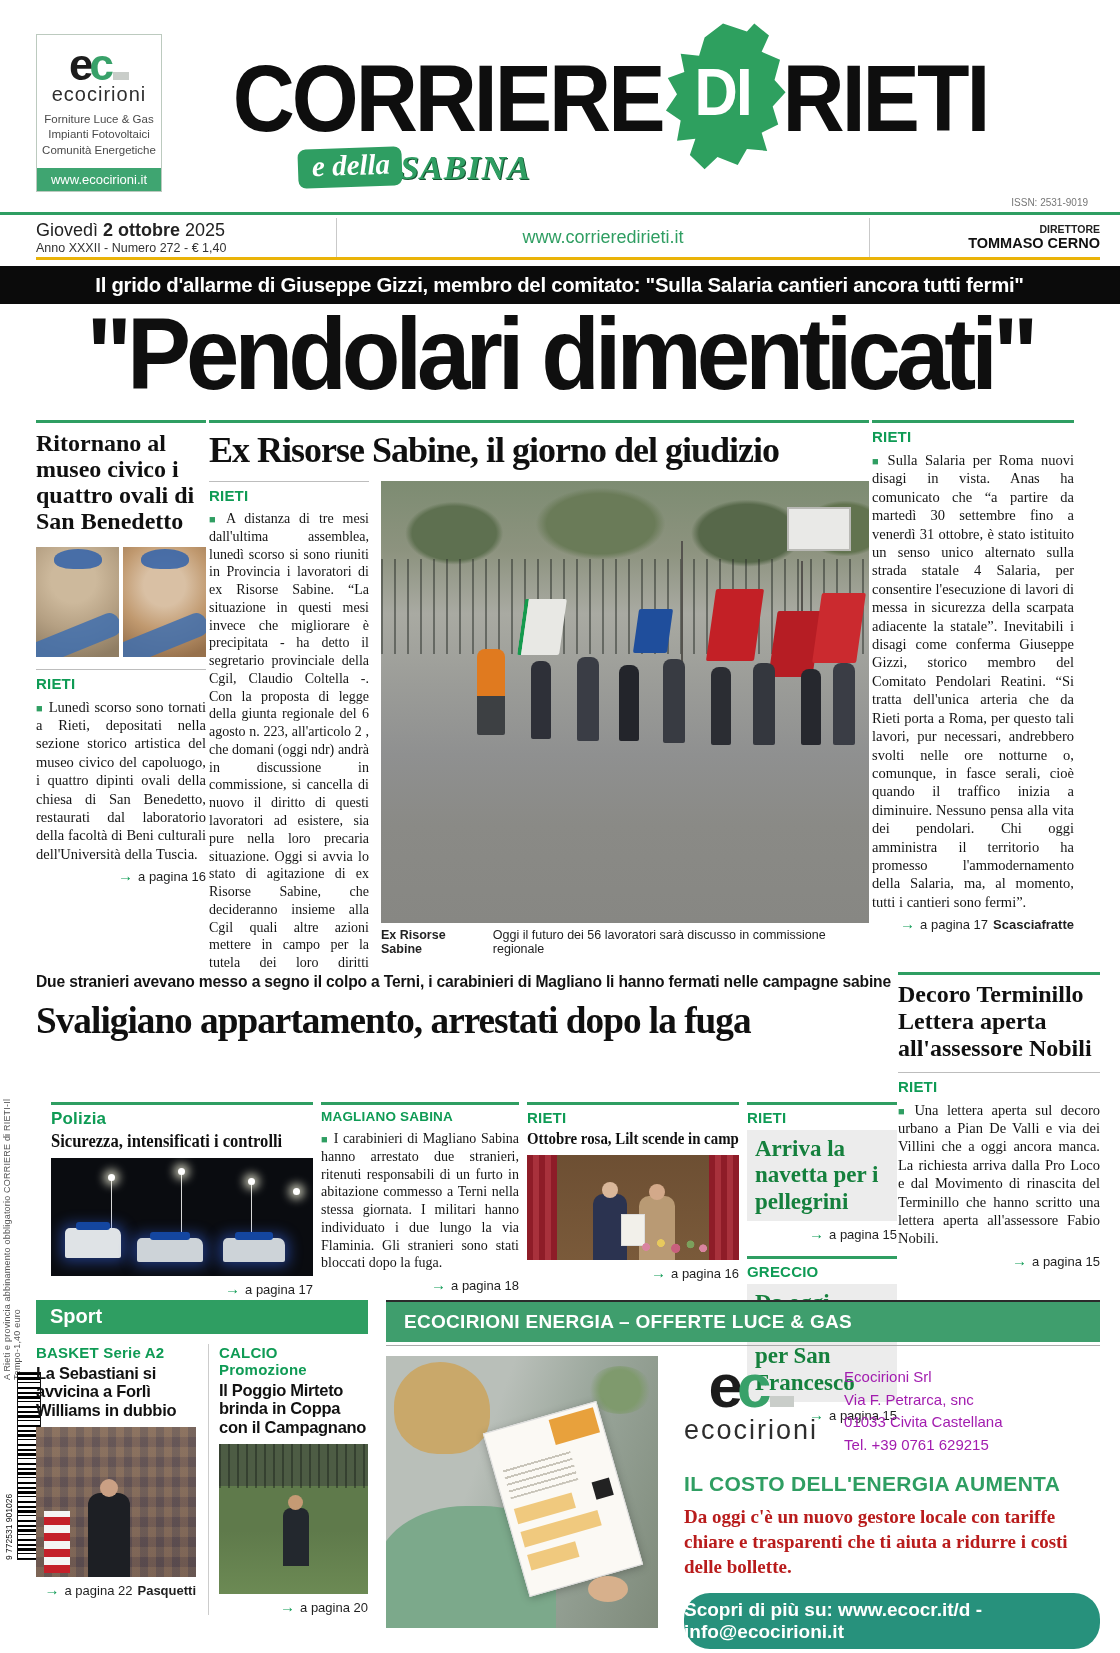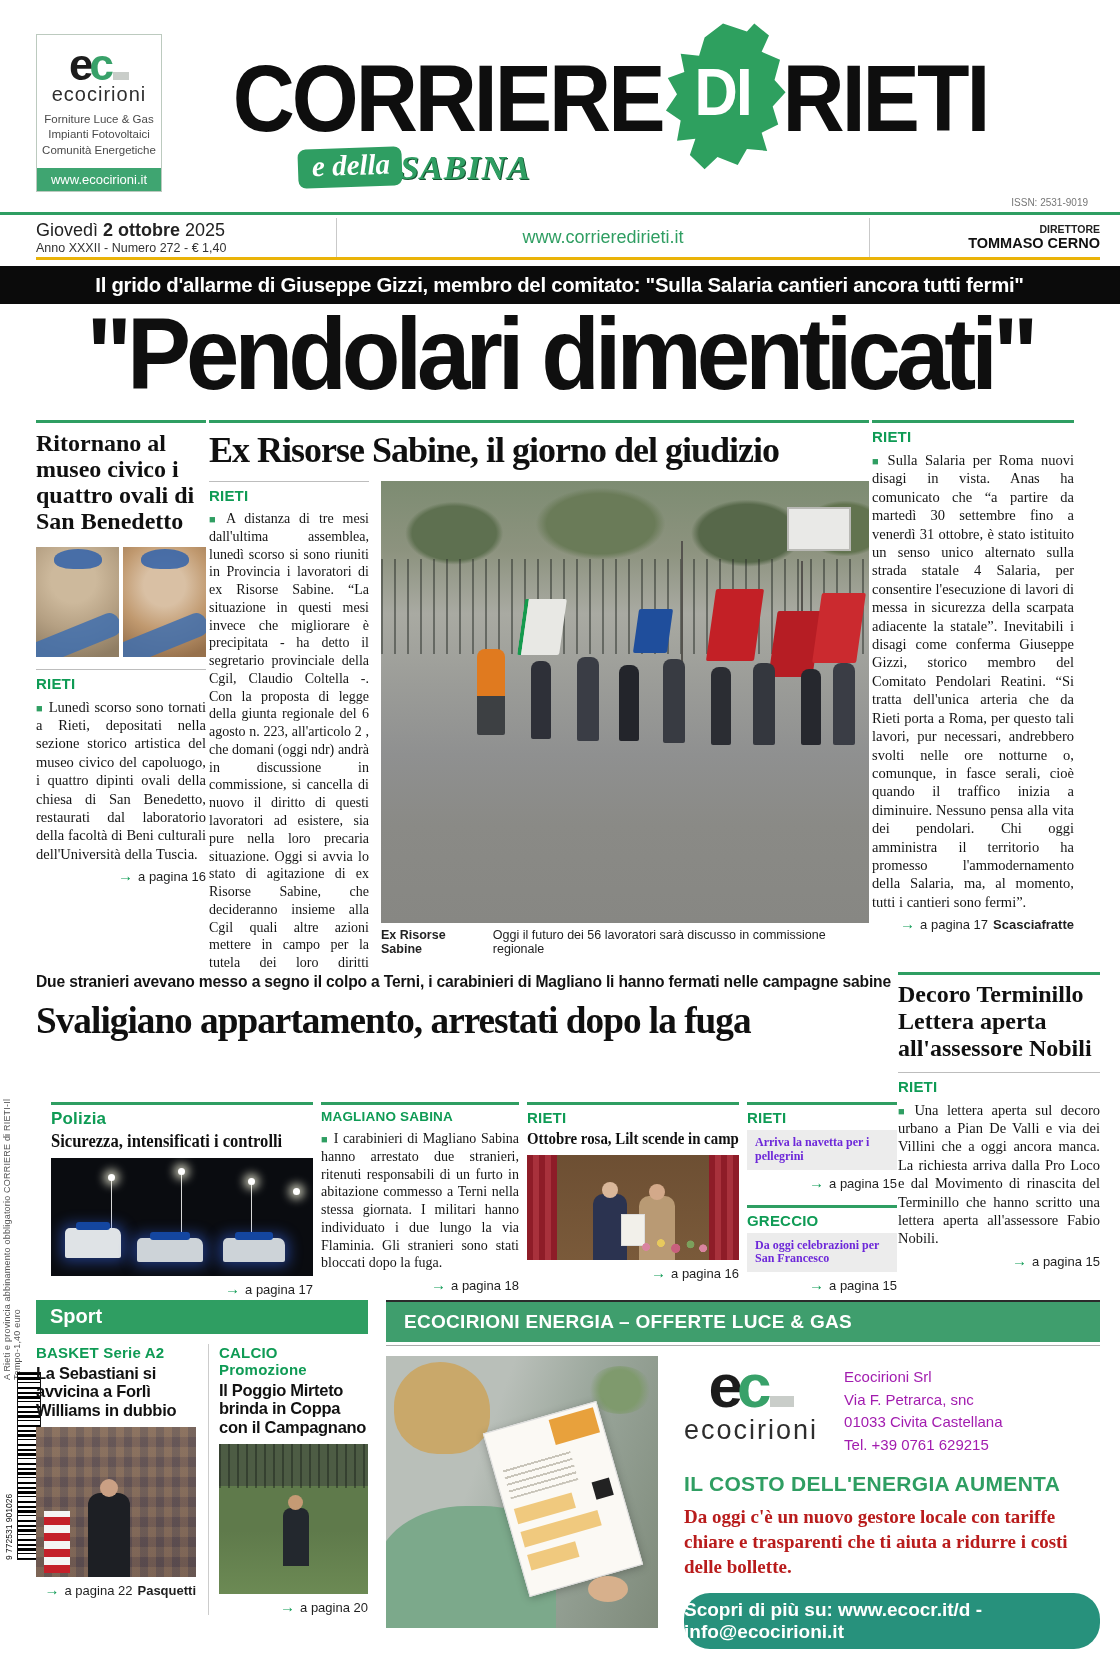--- a/index.html
+++ b/index.html
@@ -112,21 +112,21 @@
   .curtain { position:absolute; top:0; bottom:0; width:30px; background:repeating-linear-gradient(90deg,#8e1c28 0 6px,#a8313c 6px 12px); }
   .person { position:absolute; border-radius:10px 10px 0 0; }
   .head { position:absolute; width:16px; height:16px; border-radius:50%; background:#d9b79a; }
   .sheet { position:absolute; background:#f2f0ea; border:1px solid #ddd; }
   .flowers { position:absolute; right:30px; bottom:0; width:74px; height:26px; background:
      radial-gradient(6px 6px at 15% 50%, #d984a0 0 60%, transparent 70%),
      radial-gradient(6px 6px at 35% 35%, #e7c95d 0 60%, transparent 70%),
      radial-gradient(7px 7px at 55% 55%, #c95f7d 0 60%, transparent 70%),
      radial-gradient(6px 6px at 75% 40%, #7ba05c 0 60%, transparent 70%),
      radial-gradient(6px 6px at 92% 55%, #d9849f 0 60%, transparent 70%); }
-  .graybox { background:#ececec; padding:6px 8px; font-family:"Liberation Serif", serif; font-weight:bold; font-size:12px; line-height:1.15; color:#6d28d9; margin-top:4px; }
+  .graybox { background:#ececec; padding:6px 8px; font-family:"Liberation Serif", serif; font-weight:bold; font-size:23px; line-height:1.15; color:#15803d; margin-top:4px; }
   .boxgroup + .boxgroup { margin-top:14px; }
   .boxgroup .seclabel { display:block; padding-top:4px; }
 
   
   .sport { position:absolute; left:36px; top:1300px; width:332px; }
   .sport-band { background:#2f9e62; color:#fff; font-weight:bold; font-size:20px; padding:5px 0 6px 14px; }
   .sport-cols { display:grid; grid-template-columns:1fr 1fr; column-gap:12px; margin-top:10px; }
   .sport-col2 { border-left:1px solid #ccc; padding-left:10px; }
   .sport-sec { font-size:15px; }
   .sport-head { font-weight:bold; font-size:16.5px; line-height:1.12; letter-spacing:-.3px; color:#111; margin-top:3px; }

